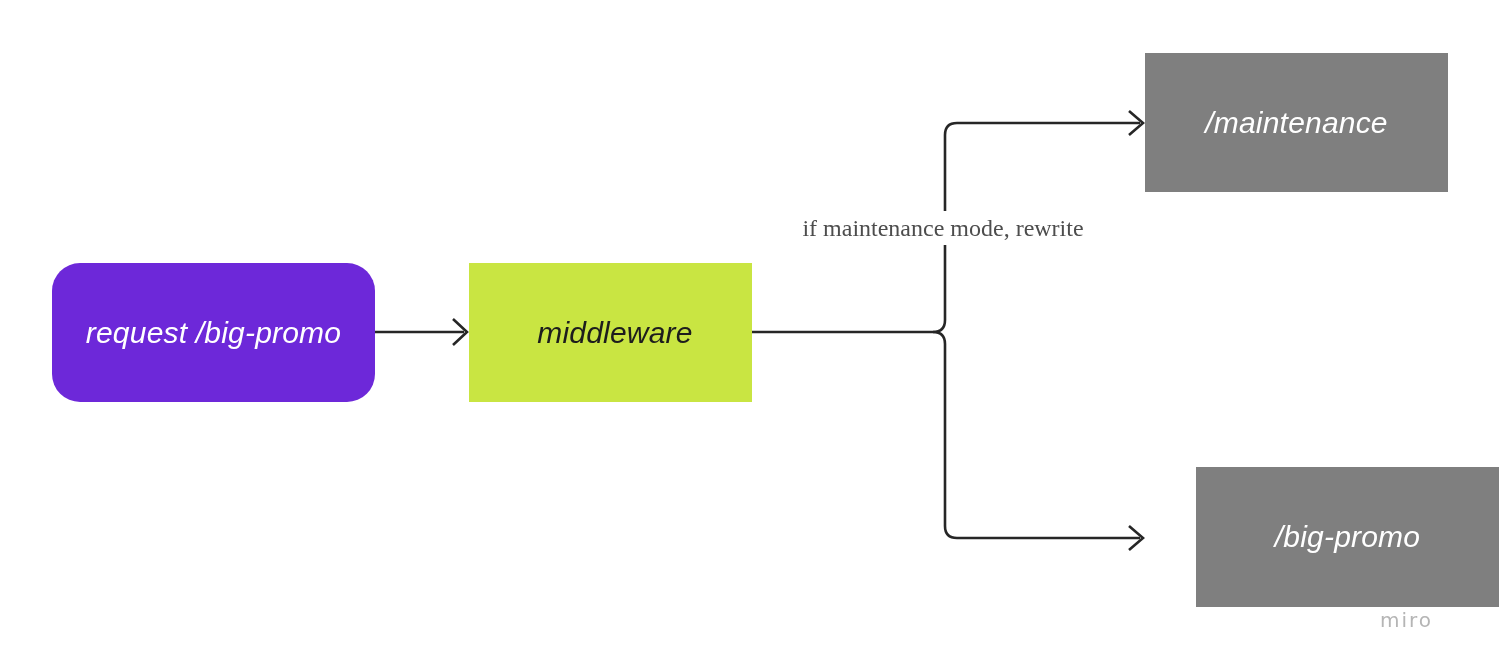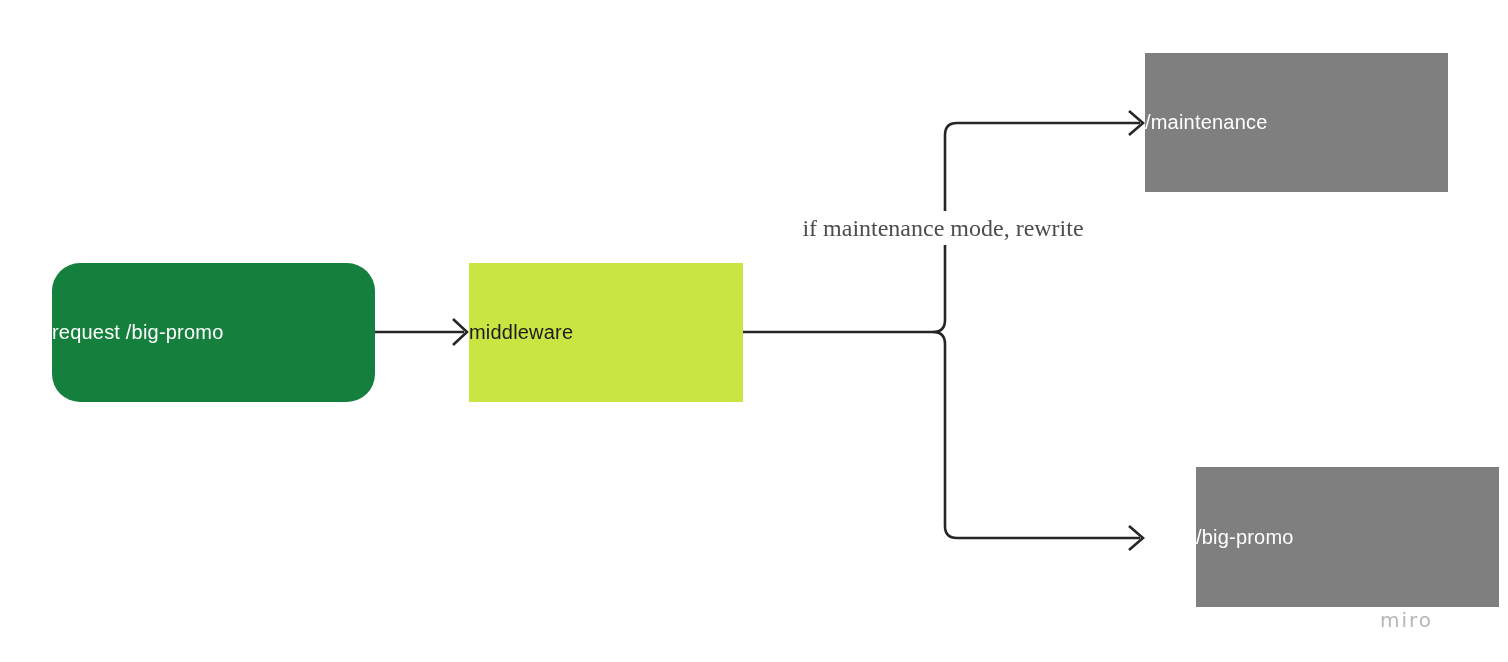--- a/index.html
+++ b/index.html
@@ -27,23 +27,25 @@
   .edge {
     fill: none;
     stroke-width: 2.6px;
     stroke-linejoin: miter;
     stroke-linecap: butt;
   }
   .node {
     position: absolute;
     display: flex;
     align-items: center;
-    font-size: 20px;
+    justify-content: center;
+    font-size: 30px;
     letter-spacing: 0.2px;
     white-space: nowrap;
+    font-style: italic;
   }
   .node-request {
     left: 52px;
     top: 263px;
     width: 323px;
     height: 139px;
     border-radius: 28px;
   }
   .node-middleware {
     left: 469px;
@@ -97,25 +99,25 @@
 
   <svg class="connector-layer" width="1508" height="662" viewBox="0 0 1508 662">
     <path class="edge" d="M375 332 H464" style="stroke: rgb(38, 38, 38);"></path>
     <path class="edge" d="M453 319 L467 332 L453 345" style="stroke: rgb(38, 38, 38);"></path>
     <path class="edge" d="M743 332 H933 Q945 332 945 320 V135 Q945 123 957 123 H1140" style="stroke: rgb(38, 38, 38);"></path>
     <path class="edge" d="M1129 111 L1143 123 L1129 135" style="stroke: rgb(38, 38, 38);"></path>
     <path class="edge" d="M933 332 Q945 332 945 344 V526 Q945 538 957 538 H1140" style="stroke: rgb(38, 38, 38);"></path>
     <path class="edge" d="M1129 526 L1143 538 L1129 550" style="stroke: rgb(38, 38, 38);"></path>
   </svg>
 
-  <div class="node node-request" style="background: #15803d; color: rgb(255, 255, 255);">
+  <div class="node node-request" style="background: #6d28d9; color: rgb(255, 255, 255);">
     <span>request /big-promo</span>
   </div>
 
-  <div class="node node-middleware" style="background: rgb(201, 229, 66); color: rgb(29, 29, 29);">
+  <div class="node node-middleware" style="background: rgb(201, 229, 66); color: rgb(29, 29, 29); padding-left: 9px;">
     <span>middleware</span>
   </div>
 
   <div class="node node-maintenance" style="background: rgb(127, 127, 127); color: rgb(255, 255, 255);">
     <span>/maintenance</span>
   </div>
 
   <div class="node node-big-promo" style="background: rgb(127, 127, 127); color: rgb(255, 255, 255);">
     <span>/big-promo</span>
   </div>

